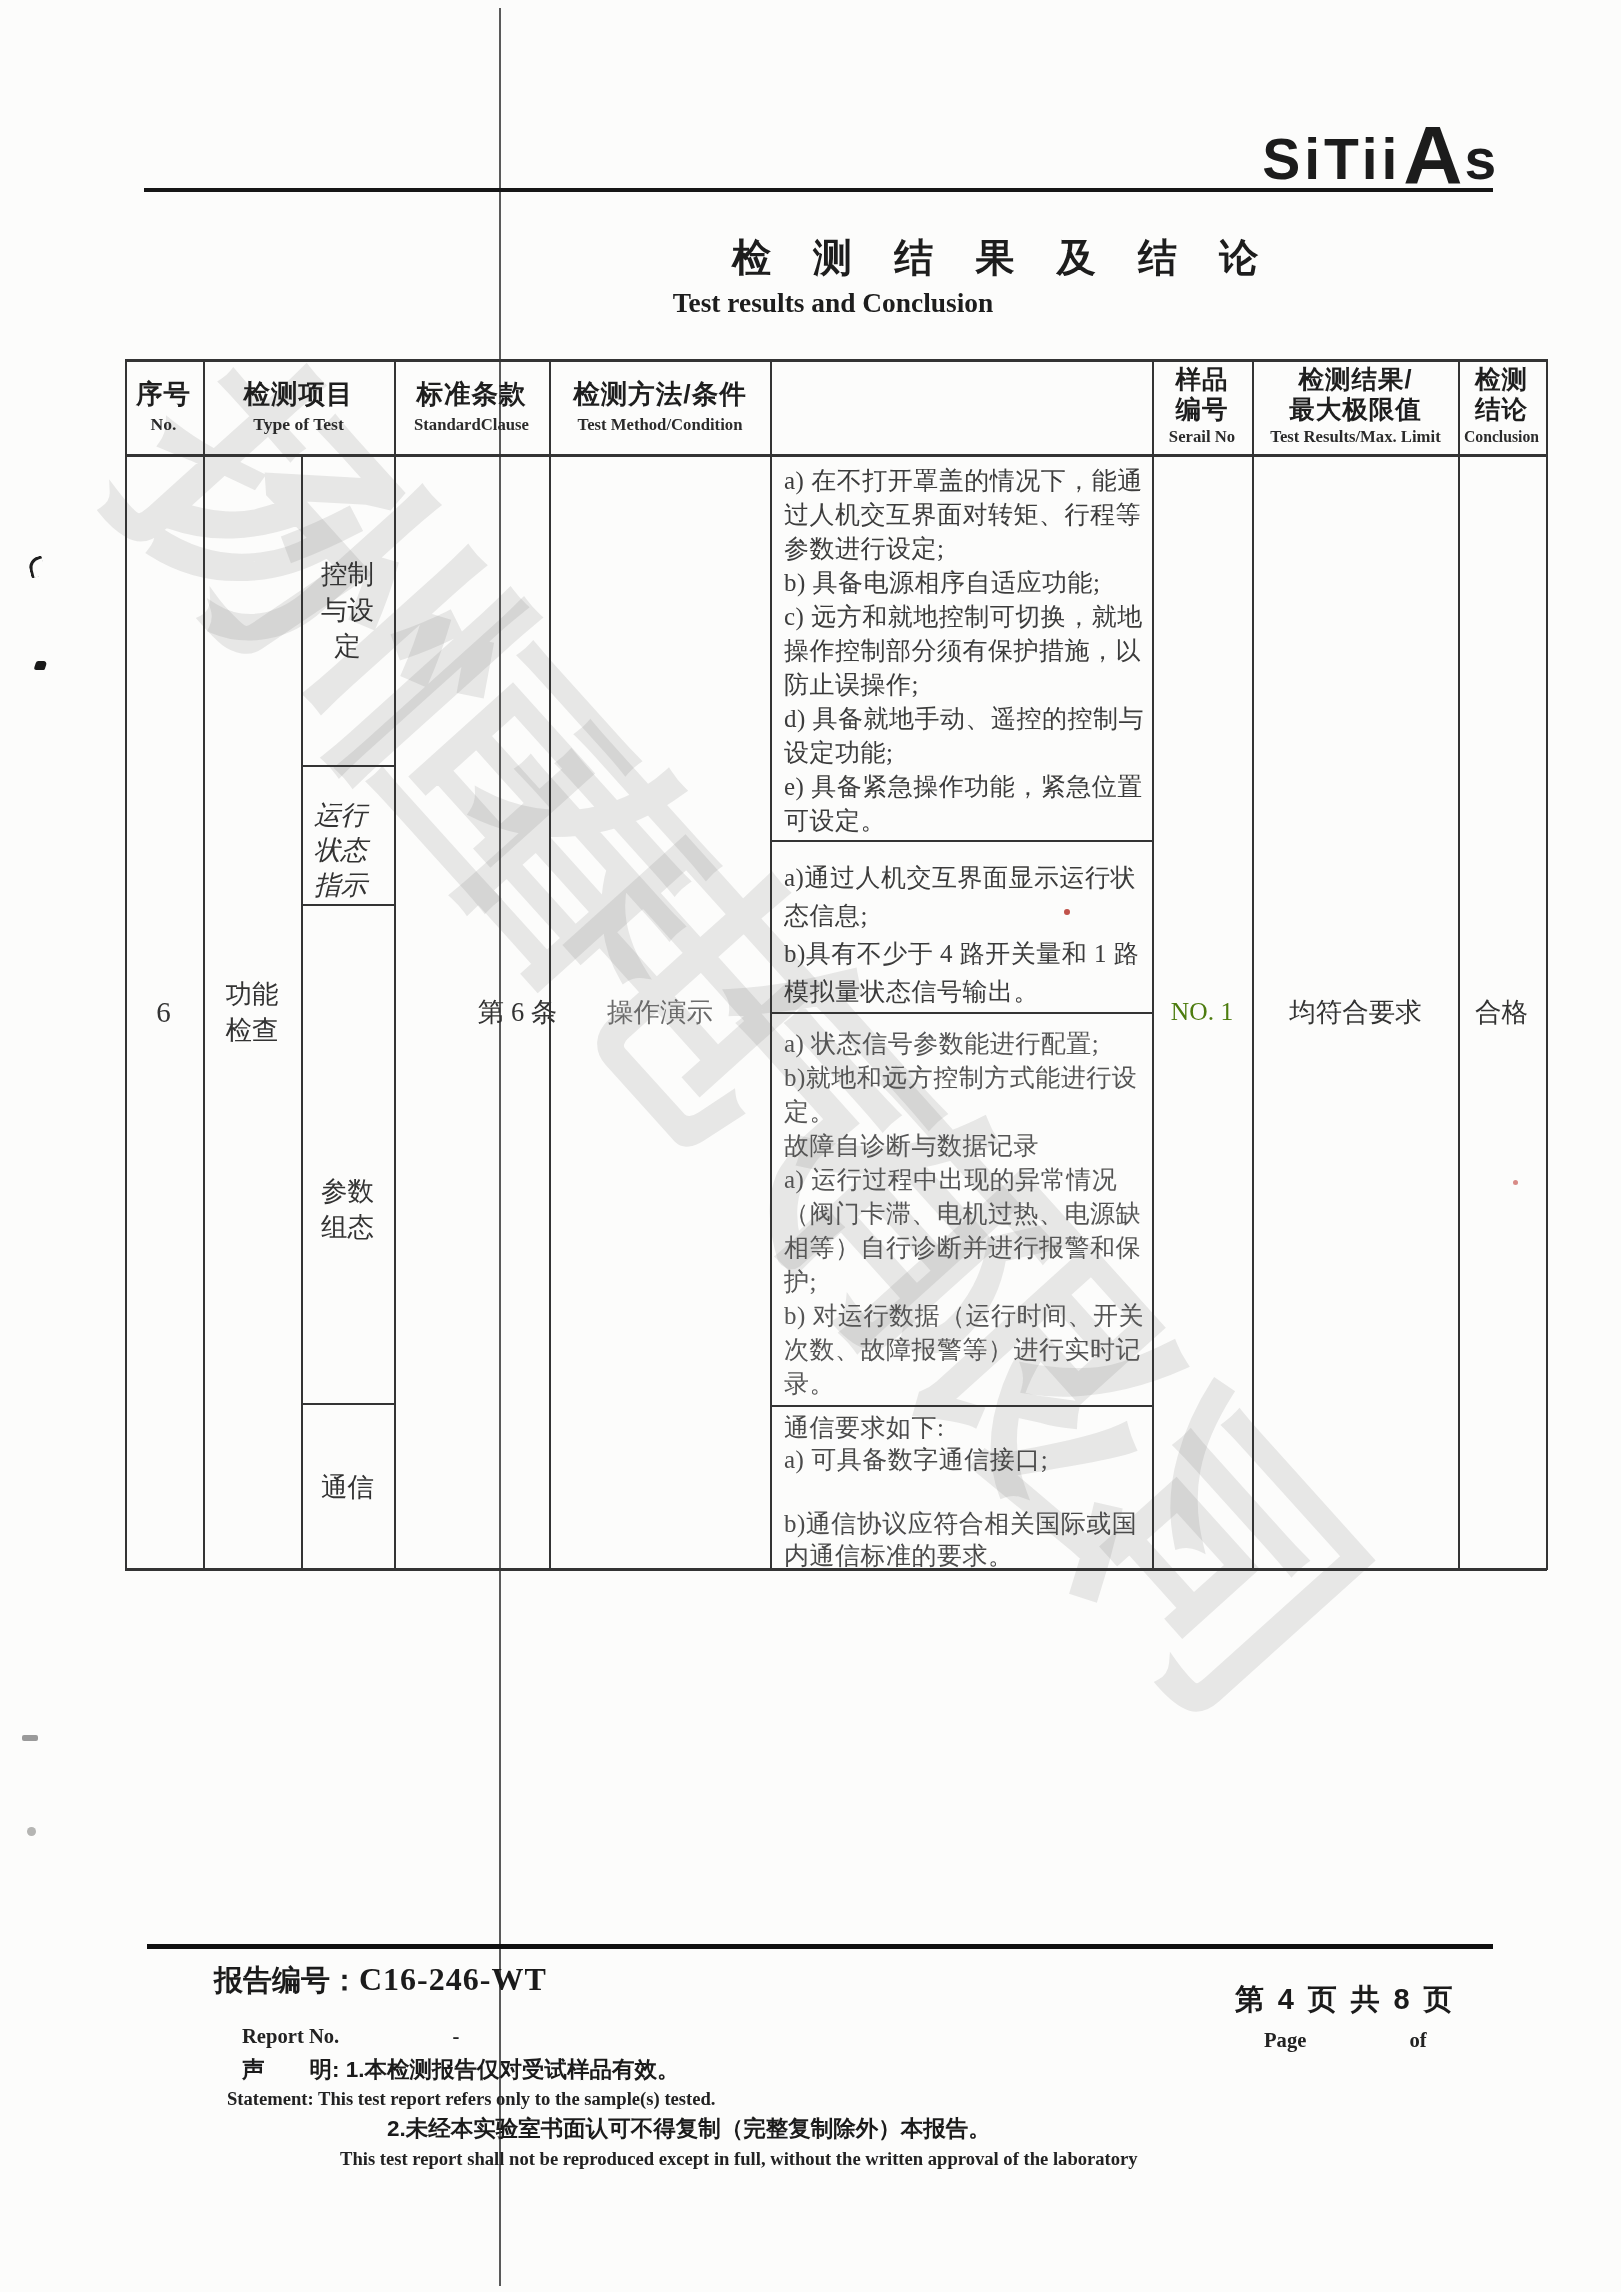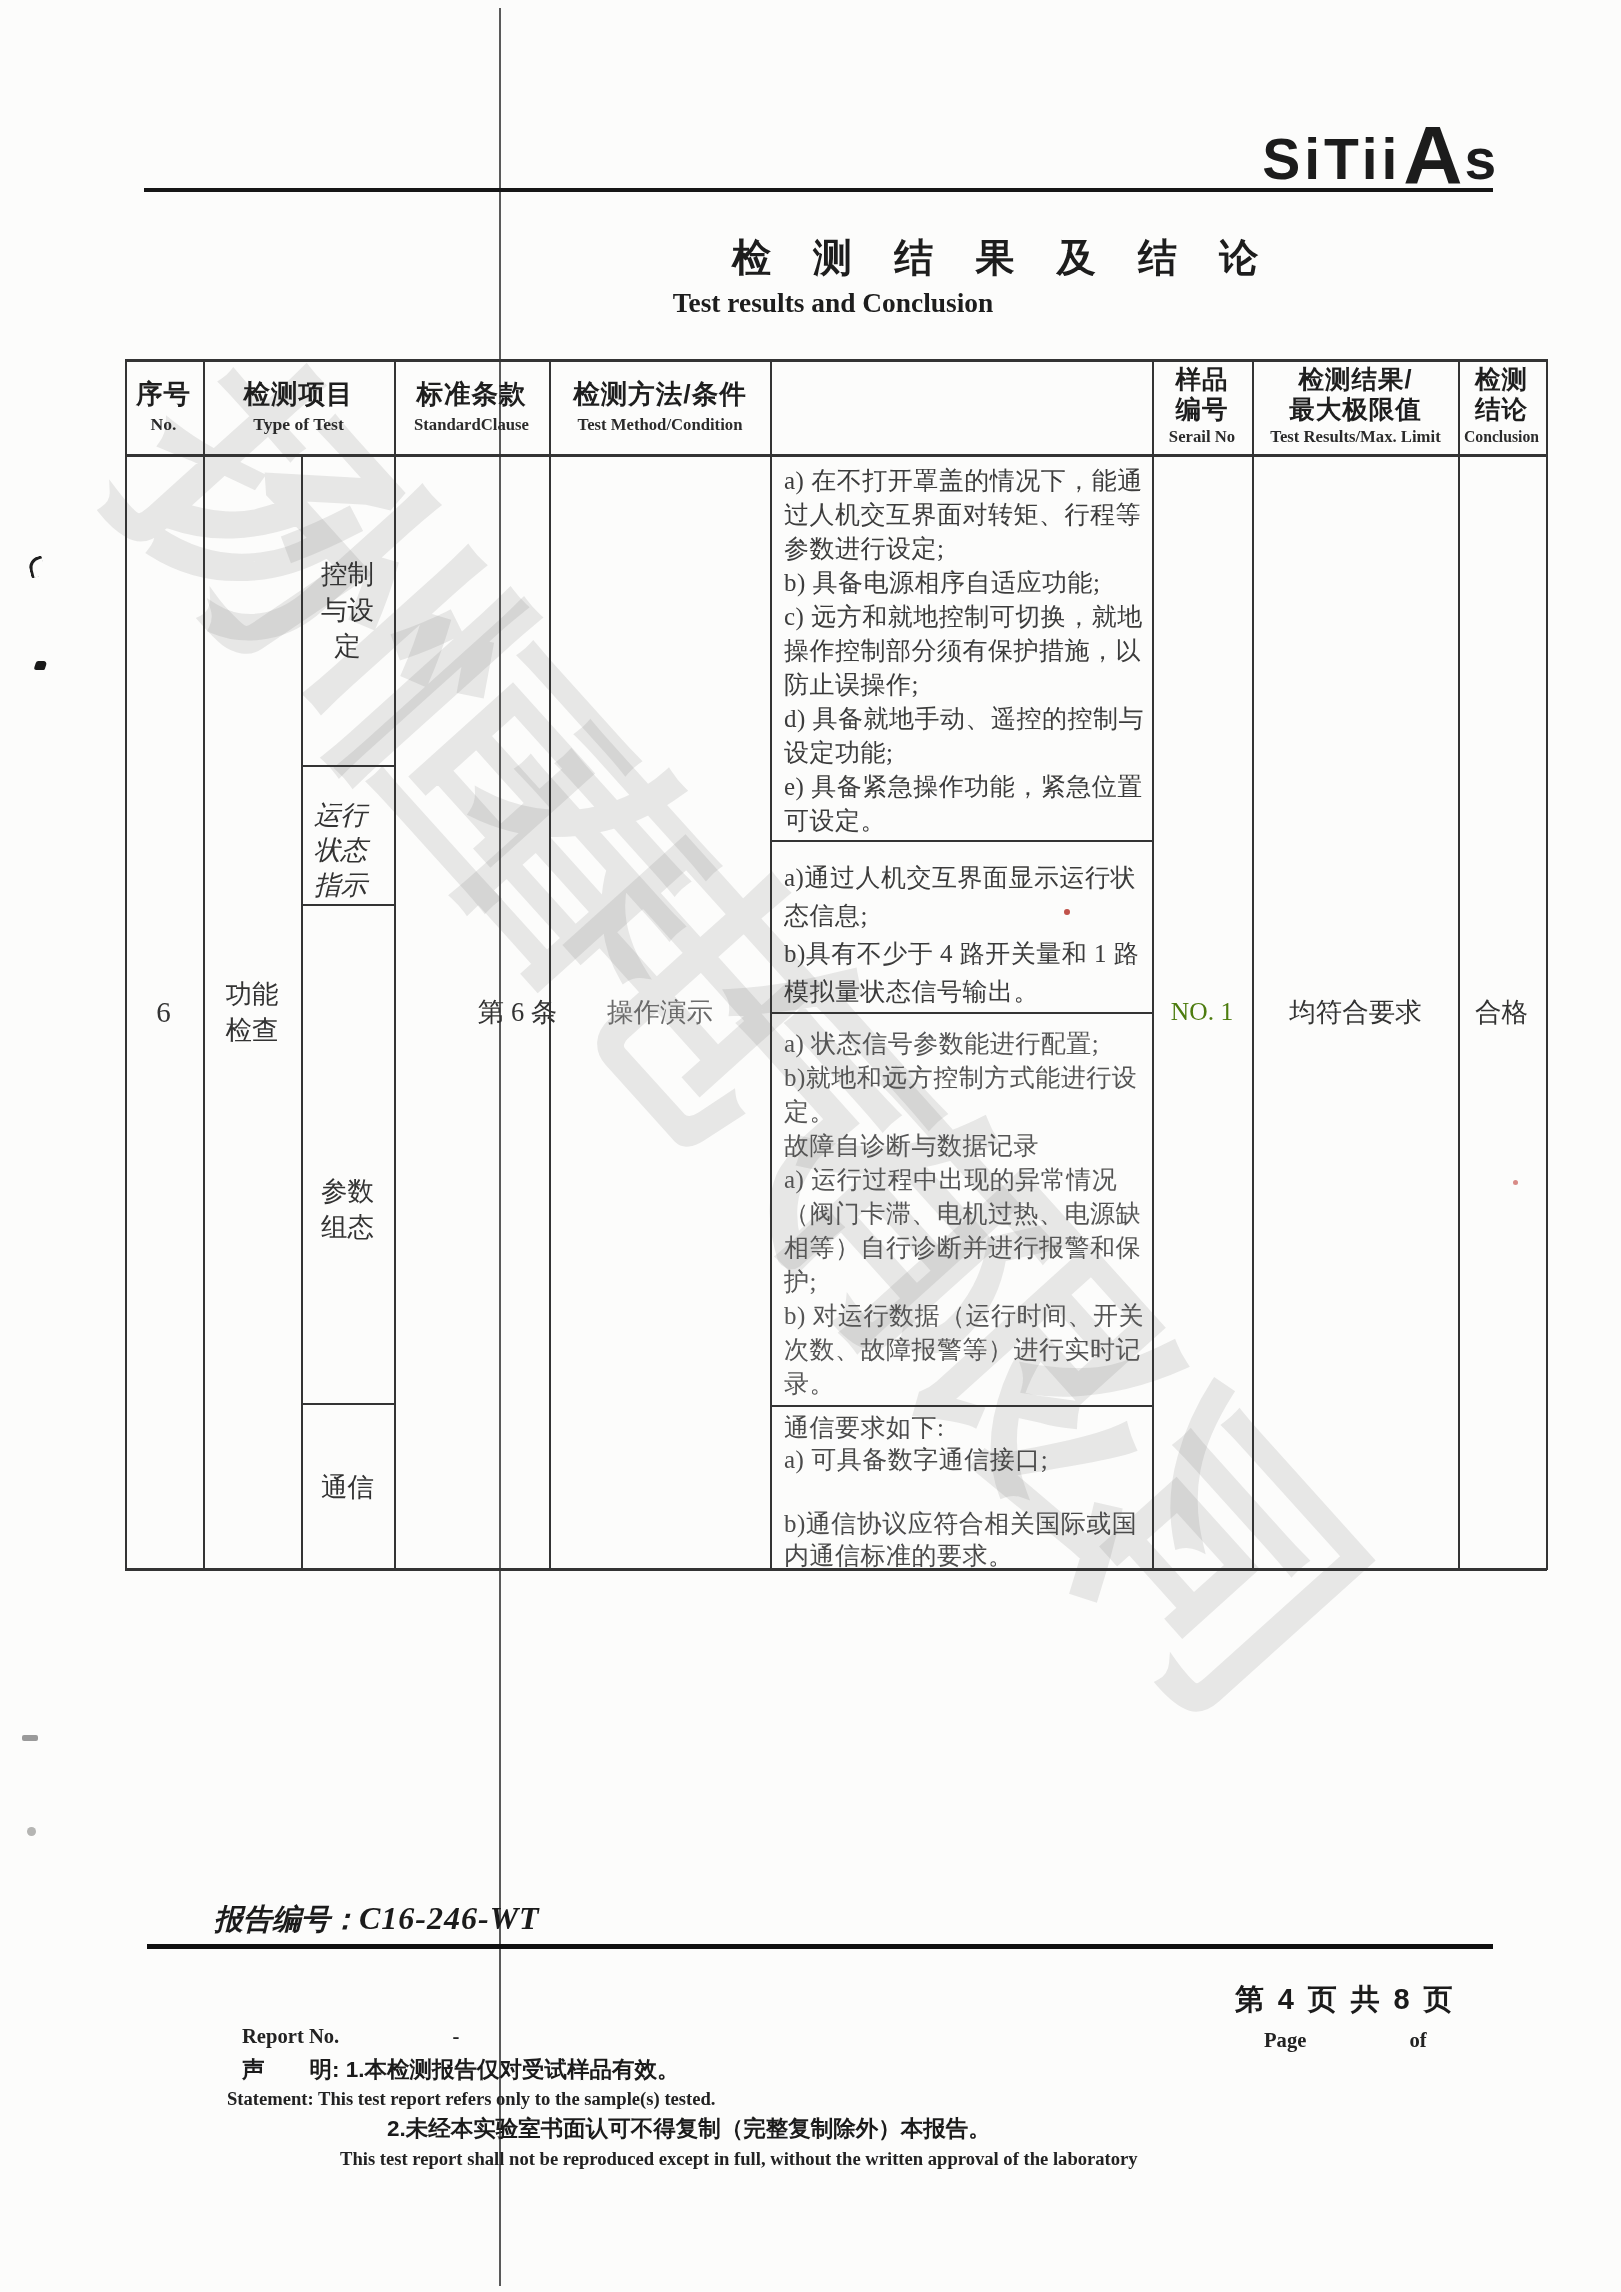--- a/index.html
+++ b/index.html
@@ -217,21 +217,21 @@
 次数、故障报警等）进行实时记
 录。</div>
   <div class="req pre" style="left:784px;top:1412px;width:365px;height:156px;line-height:32px;color:#4a4a4a;">通信要求如下:
 a) 可具备数字通信接口;
 
 b)通信协议应符合相关国际或国
 内通信标准的要求。</div>
 
   <div class="hline" style="left:147px;top:1944px;width:1346px;height:4.9px;background:#101010;"></div>
 
-  <div class="abs foot-zh-strong" style="left:214px;top:1900px;font-size:29px;font-style:italic;">
+  <div class="abs foot-zh-strong" style="left:214px;top:1961px;font-size:29px;">
     <span>报告编号：</span><span style="font-family:'Liberation Serif',serif;font-size:32px;letter-spacing:1px;">C16-246-WT</span>
   </div>
   <div class="abs foot-en" style="left:242px;top:2025px;font-size:20.6px;">
     <span>Report No.</span>
     <span style="margin-left:108px;">-</span>
   </div>
   <div class="abs foot-zh-strong" style="left:242px;top:2054px;font-size:22.5px;">声　　明: 1.本检测报告仅对受试样品有效。</div>
   <div class="abs foot-en" style="left:227px;top:2088px;font-size:18.6px;">Statement: This test report refers only to the sample(s) tested.</div>
   <div class="abs foot-zh-strong" style="left:387px;top:2113px;font-size:22.5px;">2.未经本实验室书面认可不得复制（完整复制除外）本报告。</div>
   <div class="abs foot-en" style="left:340px;top:2148px;font-size:18.6px;">This test report shall not be reproduced except in full, without the written approval of the laboratory</div>

